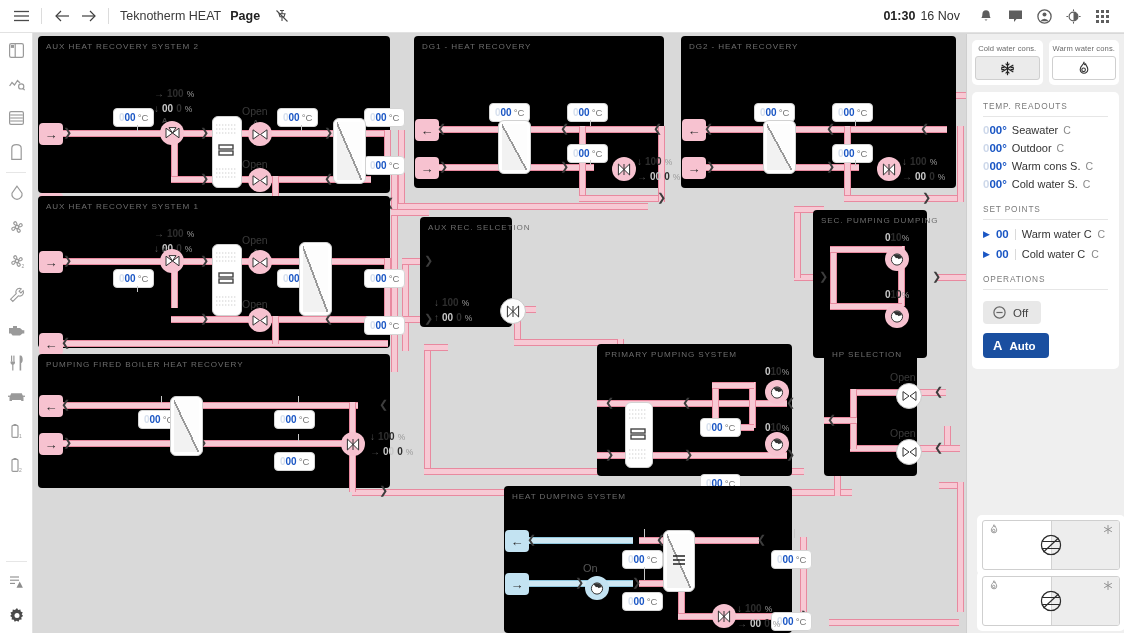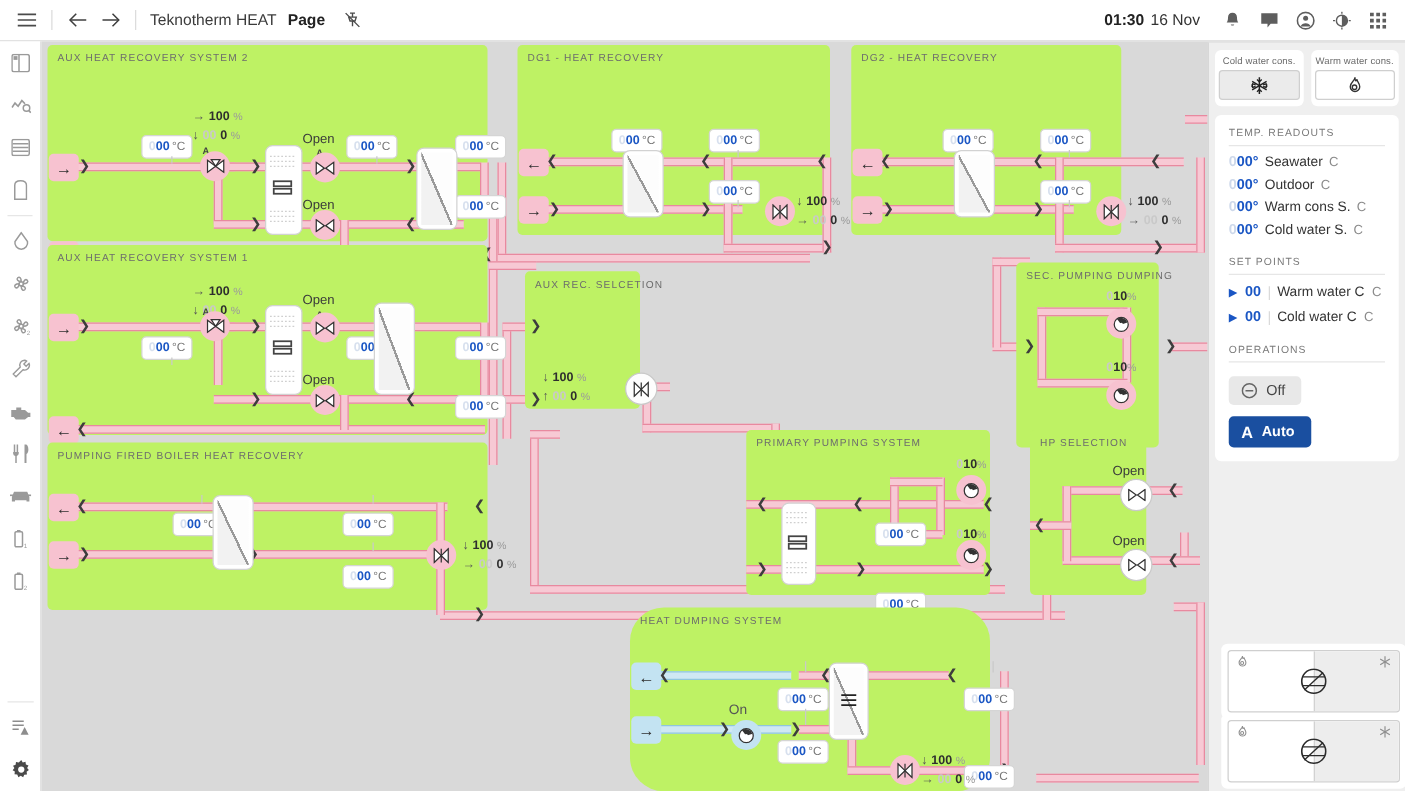--- a/index.html
+++ b/index.html
@@ -63,21 +63,21 @@
   .op-auto .glyph{font-weight:bold;font-size:13px;}
 
   .hp-unit{margin:7px 5px 0 5px;background:#fff;border-radius:5px;padding:5px;box-sizing:border-box;}
   .hp-inner{position:relative;height:48px;border:1px solid #cfcfcf;border-radius:3px;display:flex;overflow:hidden;}
   .hp-half{flex:1;}
   .hp-half.cold{background:#ededed;border-left:1px solid #d2d2d2;}
   .hp-ic{position:absolute;top:3px;font-size:9px;color:#8d8d8d;}
   .hp-comp{position:absolute;left:50%;top:50%;transform:translate(-50%,-50%);}
 
   
-  .panel{position:absolute;background:#bef264;border-radius:4px;box-sizing:border-box;}
+  .panel{position:absolute;background:#000000;border-radius:4px;box-sizing:border-box;}
   .panel-title{position:absolute;left:8px;top:6px;font-size:8.1px;letter-spacing:.9px;color:#6d6d6d;white-space:nowrap;}
 
   .pipe{position:absolute;background:#f7c9d4;border-top:1.6px solid #e8899f;border-bottom:1.6px solid #e8899f;box-sizing:border-box;height:7px;}
   .pipe.v{border:none;border-left:1.6px solid #e8899f;border-right:1.6px solid #e8899f;width:7px;height:auto;}
   .pipe.blue{background:#cfe8f3;border-top-color:#8fc6dd;border-bottom-color:#8fc6dd;}
 
   .arw{position:absolute;font-size:11px;color:#3d3d3d;line-height:1;font-family:"DejaVu Sans",sans-serif;}
 
   .tbadge{position:absolute;background:#fff;border:1px solid #d5d5d5;border-radius:4px;
     height:17px;padding:0 5px;display:flex;align-items:center;font-size:10px;color:#333;white-space:nowrap;}
@@ -695,21 +695,21 @@
         <b>100</b>
         <span class="pp">%</span>
     </div>
     <div class="pct" style="left:603px;top:137px;">
       <span class="ar">→</span>
         <span class="dim">00</span>
         <b>0</b>
         <span class="pp">%</span>
     </div>
 
-    <div class="panel" style="left:647px;top:2px;width:216px;height:152px;">
+    <div class="panel" style="left:647px;top:2px;width:275px;height:152px;">
       <div class="panel-title">DG2 - HEAT RECOVERY</div>
     </div>
     <div class="pipe" style="left:665px;top:92px;width:248px;"></div>
     <div class="pipe" style="left:665px;top:130px;width:160px;"></div>
     <div class="pipe v" style="left:810px;top:92px;height:46px;"></div>
     <div class="pipe v" style="left:810px;top:130px;height:38px;"></div>
     <div class="pipe" style="left:810px;top:161px;width:120px;"></div>
     <div class="pipe v" style="left:923px;top:92px;height:76px;"></div>
 
     <div class="endbox" style="left:648px;top:85px;">←</div>
@@ -905,21 +905,21 @@
         </svg>
     </div>
     <div class="vlv-lbl" style="left:856px;top:393px;">Open</div>
     <div class="vlv open" style="left:862px;top:405px;">
       <svg width="15" height="10" viewBox="0 0 15 10">
           <path d="M1 .6L7 5 1 9.4z" fill="#fff" stroke="#333" stroke-width="1"></path>
           <path d="M14 .6L8 5 14 9.4z" fill="#fff" stroke="#333" stroke-width="1"></path>
         </svg>
     </div>
 
-    <div class="panel" style="left:470px;top:452px;width:288px;height:147px;border-radius:27px;">
+    <div class="panel" style="left:470px;top:452px;width:288px;height:147px;">
       <div class="panel-title">HEAT DUMPING SYSTEM</div>
     </div>
     <div class="pipe blue" style="left:489px;top:503px;width:110px;"></div>
     <div class="pipe blue" style="left:489px;top:546px;width:110px;"></div>
     <div class="pipe" style="left:605px;top:503px;width:120px;"></div>
     <div class="pipe" style="left:605px;top:546px;width:40px;"></div>
     <div class="pipe v" style="left:644px;top:503px;height:50px;"></div>
     <div class="pipe v" style="left:644px;top:546px;height:38px;"></div>
     <div class="pipe" style="left:644px;top:579px;width:130px;"></div>
     <div class="pipe v" style="left:766px;top:503px;height:80px;"></div>

